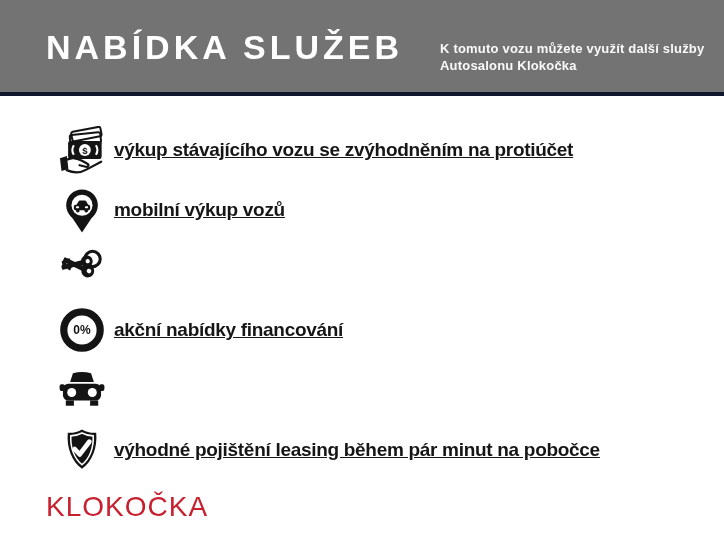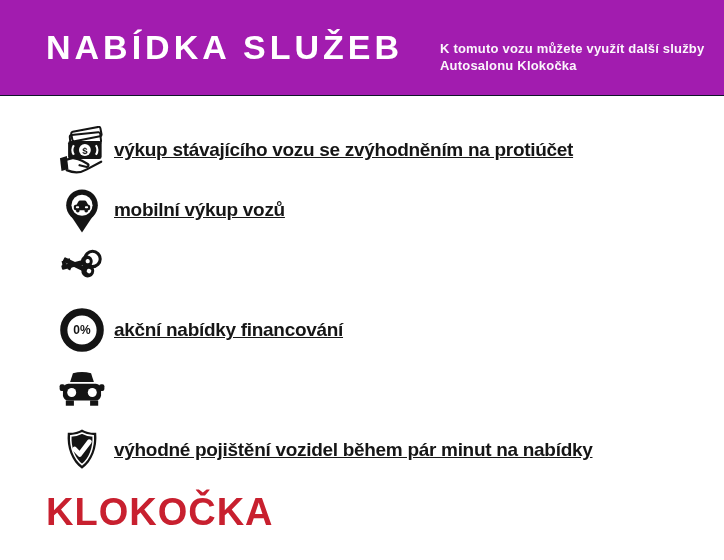--- a/index.html
+++ b/index.html
@@ -3,22 +3,22 @@
 <meta charset="utf-8">
 <style>
   html,body{margin:0;padding:0;}
   body{
     width:724px;height:560px;position:relative;overflow:hidden;
     background:#ffffff;
     font-family:"Liberation Sans", sans-serif;
   }
   .banner{
     position:absolute;left:0;top:0;width:724px;height:96px;
-    background:#a21caf;
-    border-bottom:1px solid #0f172a;
+    background:#737373;
+    border-bottom:4px solid #0f172a;
     box-sizing:border-box;
     text-decoration:underline;
   }
   .page-title{
     position:absolute;left:46px;top:28px;
     color:#ffffff;font-size:34px;font-weight:700;
     letter-spacing:4px;white-space:nowrap;
   }
   .subtitle{
     position:absolute;left:440px;top:40px;width:275px;
@@ -37,21 +37,21 @@
     width:48px;height:52px;flex:0 0 48px;
     display:flex;align-items:center;justify-content:center;
   }
   .service-label{
     margin-left:8px;
     color:#161616;font-size:19px;font-weight:700;
     letter-spacing:-0.3px;white-space:nowrap;text-decoration:underline;
   }
   .logo-text{
     position:absolute;left:46px;top:491px;
-    color:#C8202F;font-size:38px;font-weight:700;
+    color:#C8202F;font-size:28px;font-weight:400;
     letter-spacing:1px;white-space:nowrap;
   }
   svg text{font-family:"Liberation Sans", sans-serif;}
 </style>
 </head>
 <body>
 
 <div class="banner">
   <div class="page-title">NABÍDKA SLUŽEB</div>
   <div class="subtitle">
@@ -148,17 +148,17 @@
   </li>
 
   <li class="service-row">
     <span class="icon-box">
         <svg viewBox="0 0 48 48" width="44" height="46">
           <path d="M24 1.5 C28.5 4.2 34 5.6 39.5 5.2 C41 21.5 35.3 36.5 24 44.5 C12.7 36.5 7 21.5 8.5 5.2 C14 5.6 19.5 4.2 24 1.5 Z" fill="#141414"></path>
           <path d="M24 5.5 C27.7 7.5 32 8.6 36.2 8.6 C37 21.5 32.3 33.4 24 40 C15.7 33.4 11 21.5 11.8 8.6 C16 8.6 20.3 7.5 24 5.5 Z" fill="none" stroke="#fff" stroke-width="1.7"></path>
           <path d="M16 23 L21.5 28.8 L32 15" fill="none" stroke="#fff" stroke-width="5.2" stroke-linecap="round" stroke-linejoin="round"></path>
         </svg>
       </span>
-    <span class="service-label">výhodné pojištění vozidel během pár minut na nabídky</span>
+    <span class="service-label">výhodné pojištění leasing během pár minut na pobočce</span>
   </li>
 </ul>
 
 <div class="logo-text">KLOKOČKA</div>
 
 </body></html>

